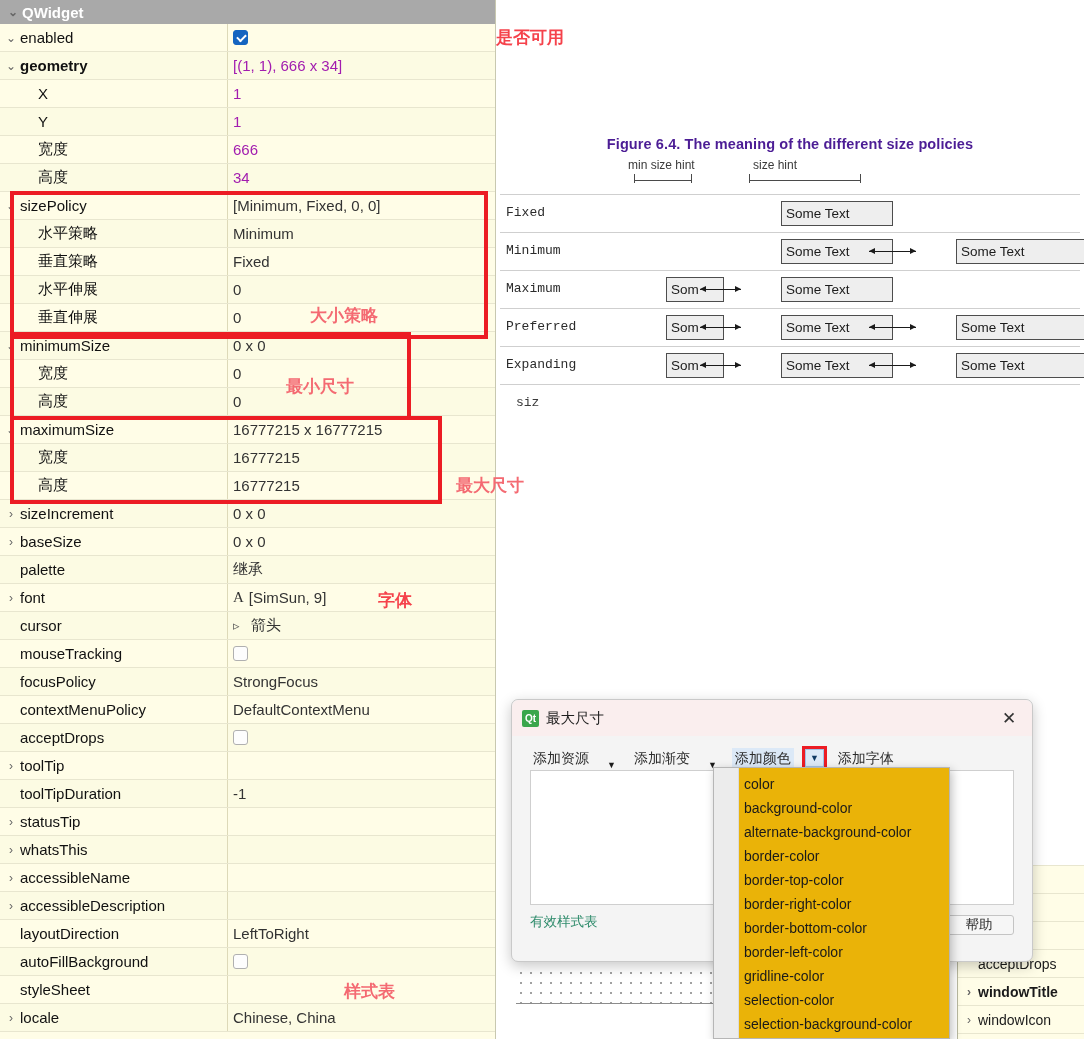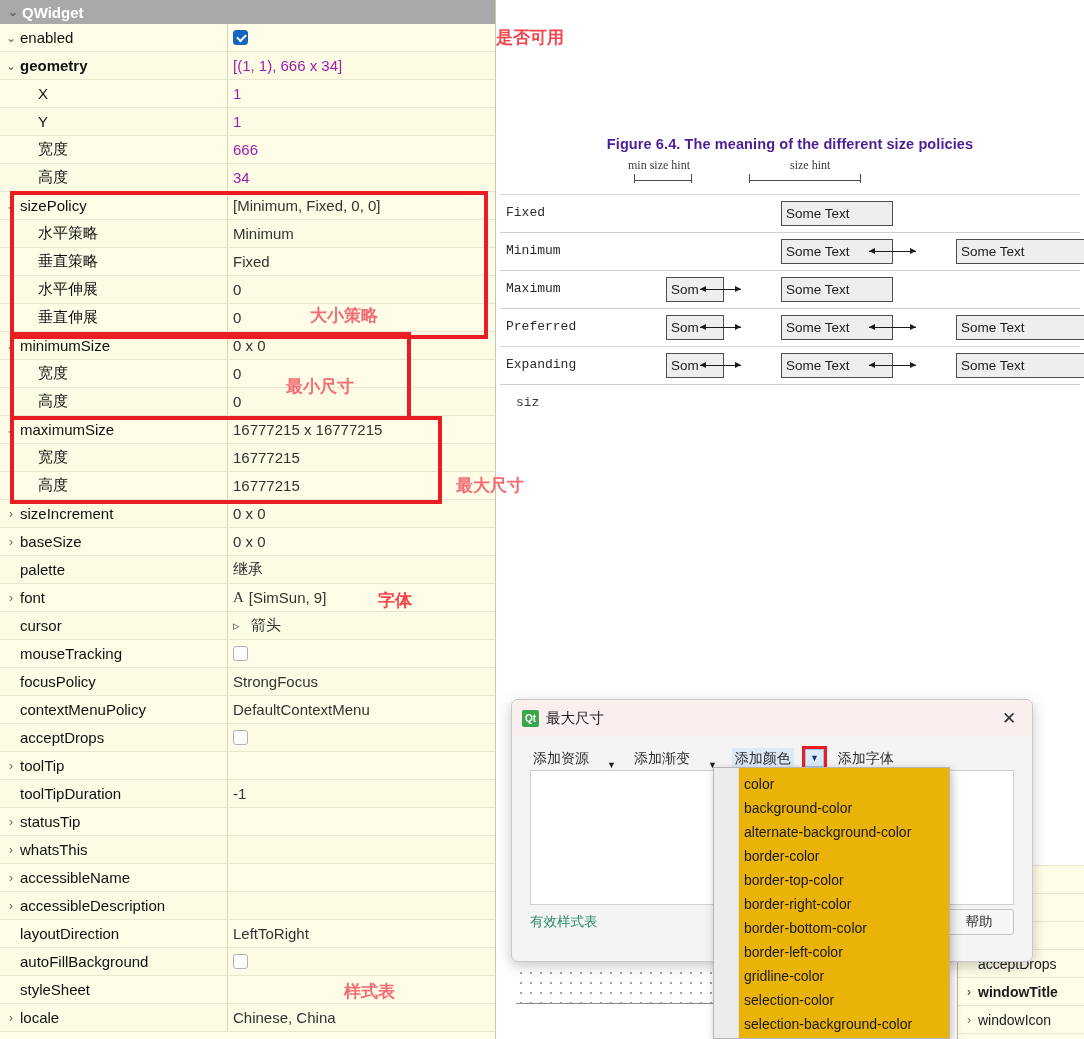--- a/index.html
+++ b/index.html
@@ -91,21 +91,21 @@
     width: 580px; height: 270px;
     background: #fff;
   }
   .fig-title {
     text-align: center; font-weight: bold; font-size: 14.5px;
     color: #4c1d95; margin-bottom: 6px; letter-spacing: .1px;
   }
   .fig-hints { position: relative; height: 36px; }
   .hint-lbl {
     position: absolute; font-size: 12px; color: #3a3a3a;
-    font-family: Liberation Serif, serif;
+    font-family: Liberation Sans, sans-serif;
   }
   .hint-bar { position: absolute; height: 1px; background: #4a4a4a; }
   .hint-tick { position: absolute; width: 1px; height: 9px; background: #4a4a4a; }
   .fig-table { border-top: 1px solid #cfcfcf; }
   .fig-row {
     position: relative; height: 38px;
     border-bottom: 1px solid #cfcfcf;
   }
   .fig-name {
     position: absolute; left: 6px; top: 10px;
@@ -211,21 +211,21 @@
   }
   .dlg-editor {
     margin: 0 18px; height: 135px;
     background: #ffffff; border: 1px solid #cfcfcf;
   }
   .dlg-status {
     padding: 8px 0 0 18px; font-size: 13.5px; color: #2e8b6b;
   }
   .dlg-btn {
     position: absolute; right: 18px; bottom: 26px;
-    width: 70px; height: 26px;
+    width: 70px; height: 20px;
     background: #f6f6f6; border: 1px solid #c4c4c4; border-radius: 3px;
     font-size: 13.5px; color: #2b2b2b;
     display: flex; align-items: center; justify-content: center;
   }
 
   
   #dropdown {
     position: absolute; left: 713px; top: 767px;
     width: 237px; height: 272px;
     background: #eab308;
@@ -592,21 +592,21 @@
   <div class="redlabel pink" style="left:310px; top:304px;">大小策略</div>
   <div class="redlabel pink" style="left:286px; top:375px;">最小尺寸</div>
   <div class="redlabel pink" style="left:456px; top:474px;">最大尺寸</div>
   <div class="redlabel" style="left:378px; top:589px;">字体</div>
   <div class="redlabel pink" style="left:344px; top:980px;">样式表</div>
 
   <div id="figure">
     <div class="fig-title">Figure 6.4. The meaning of the different size policies</div>
     <div class="fig-hints">
       <div class="hint-lbl" style="left:128px; top:0px;">min size hint</div>
-      <div class="hint-lbl" style="left:253px; top:0px;margin-left:37px;">size hint</div>
+      <div class="hint-lbl" style="left:253px; top:0px;">size hint</div>
       <div class="hint-bar" style="left:134px; top:22px; width:58px;"></div>
       <div class="hint-tick" style="left:134px; top:16px;"></div>
       <div class="hint-tick" style="left:191px; top:16px;"></div>
       <div class="hint-bar" style="left:249px; top:22px; width:112px;"></div>
       <div class="hint-tick" style="left:249px; top:16px;"></div>
       <div class="hint-tick" style="left:360px; top:16px;"></div>
     </div>
     <div class="fig-table" id="fig-table">
         <div class="fig-row">
           <div class="fig-name">Fixed</div>

